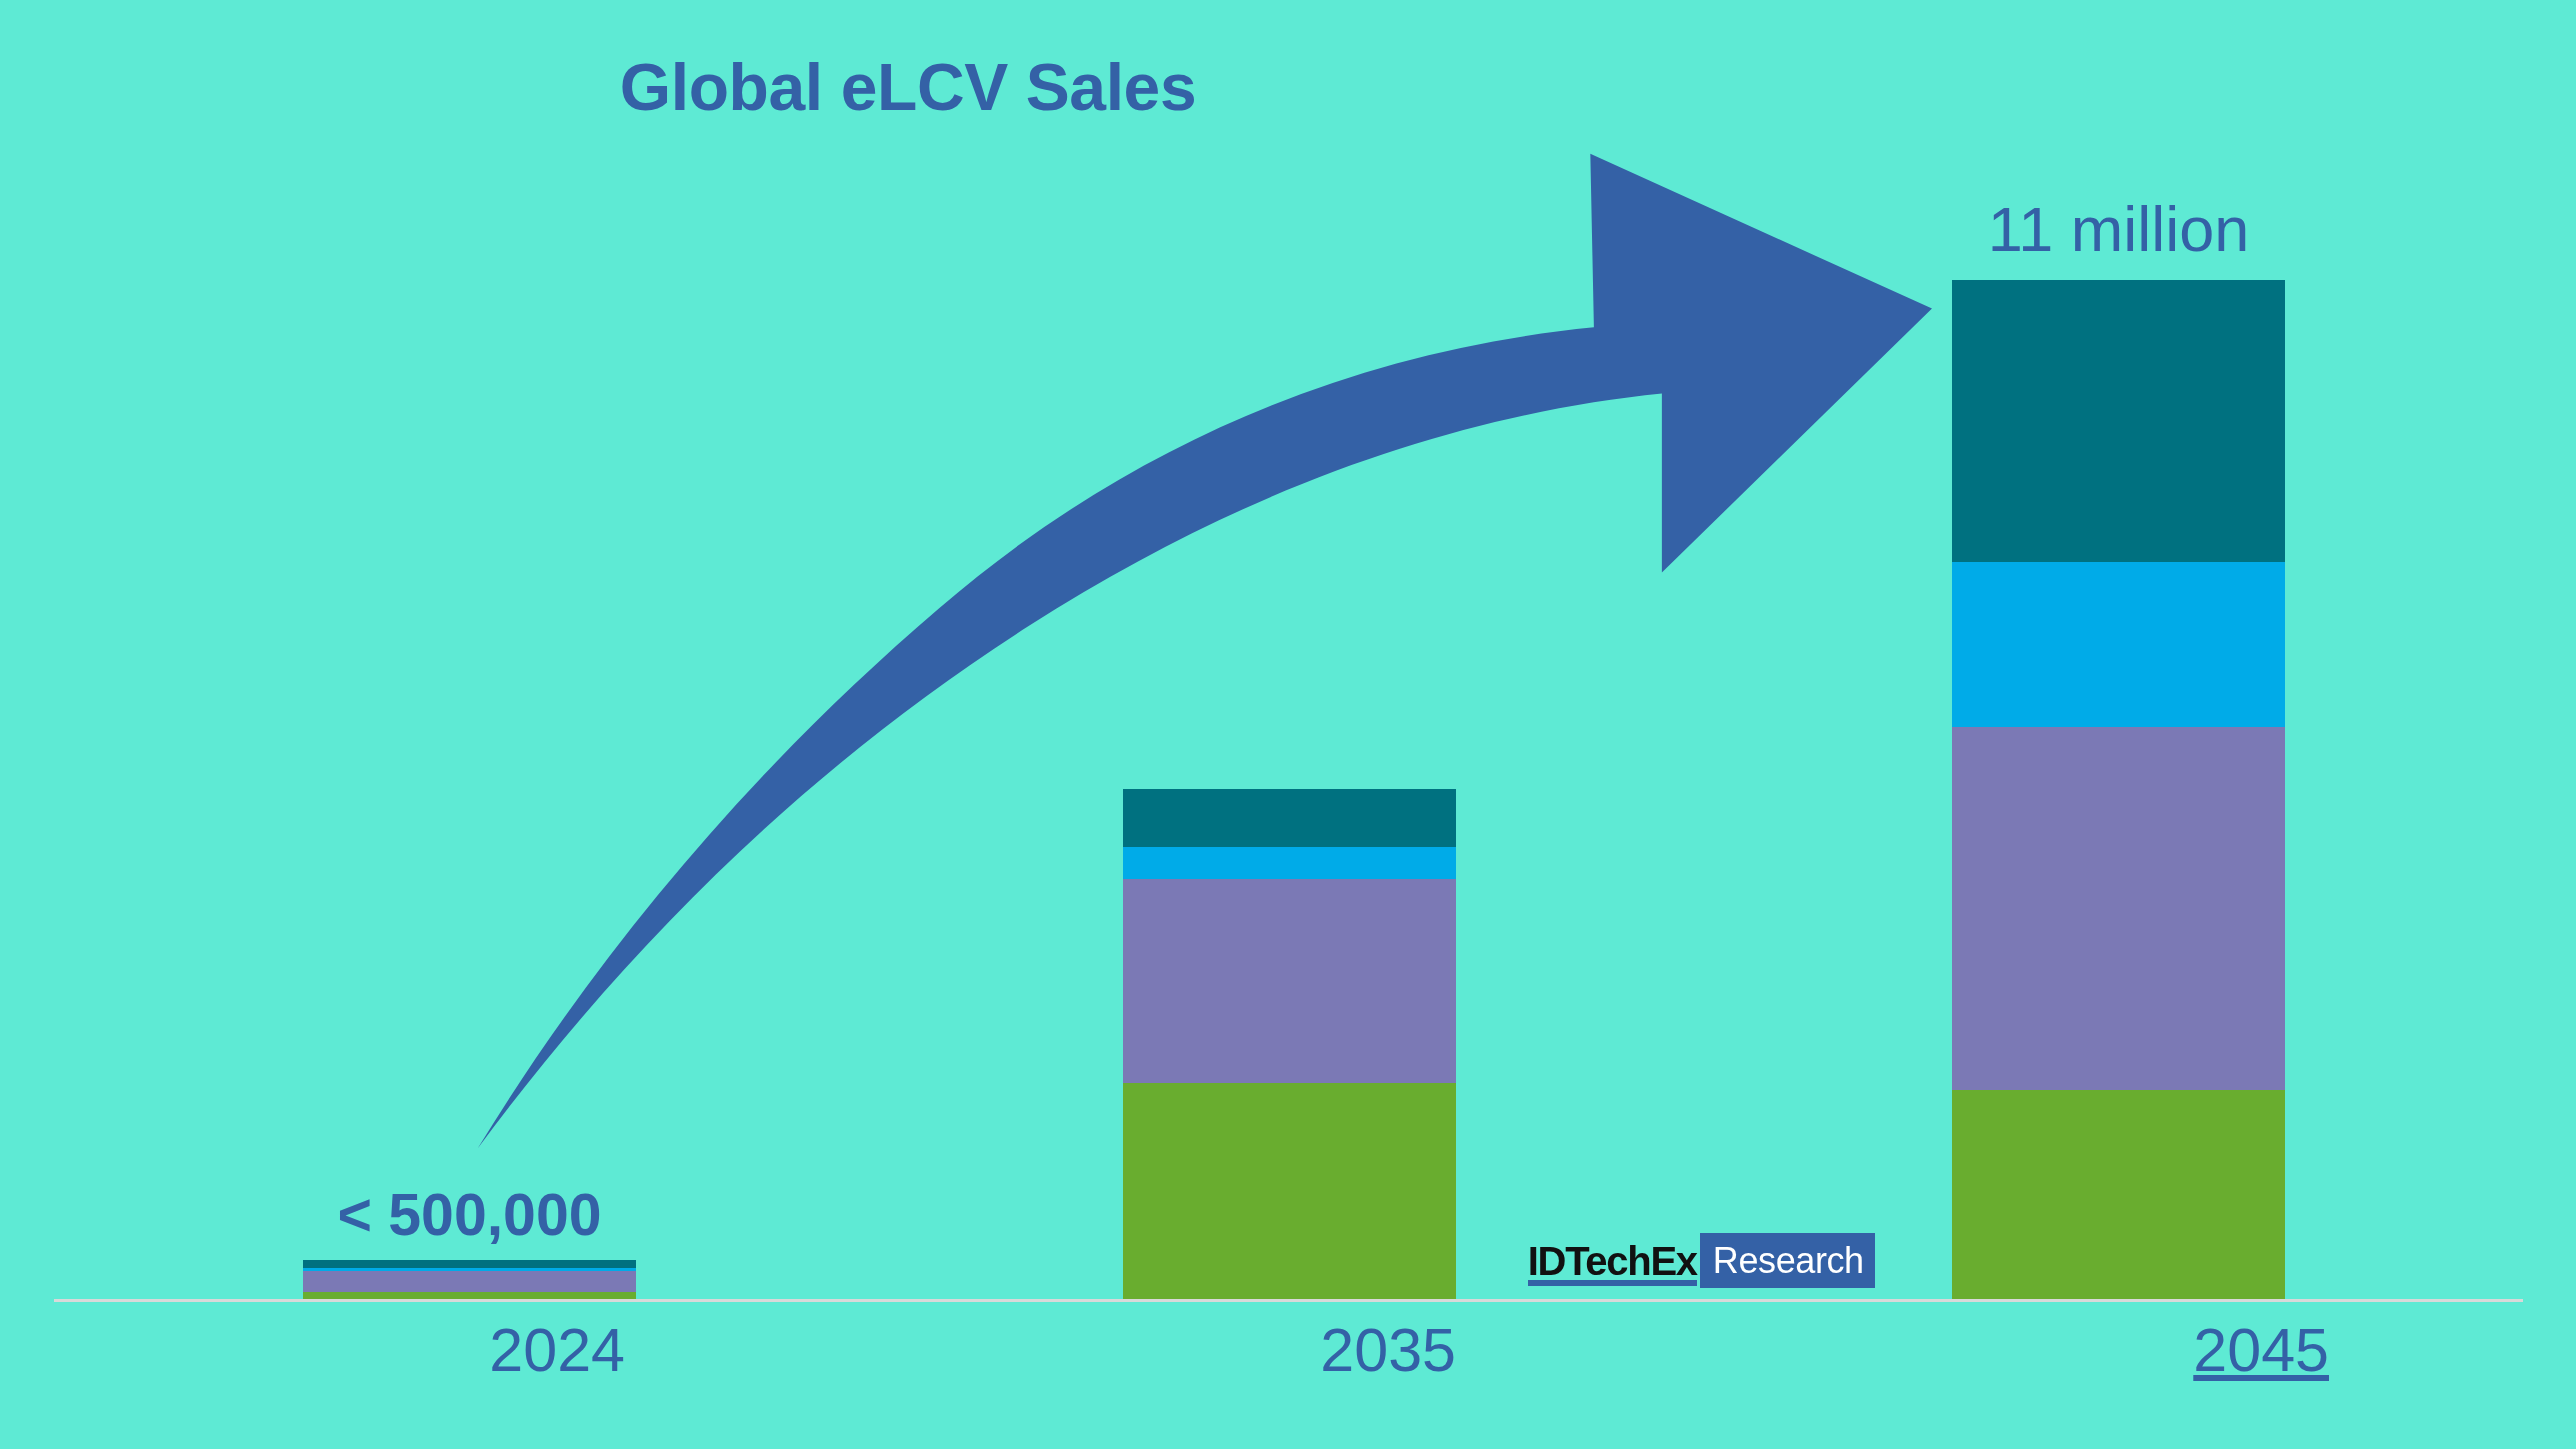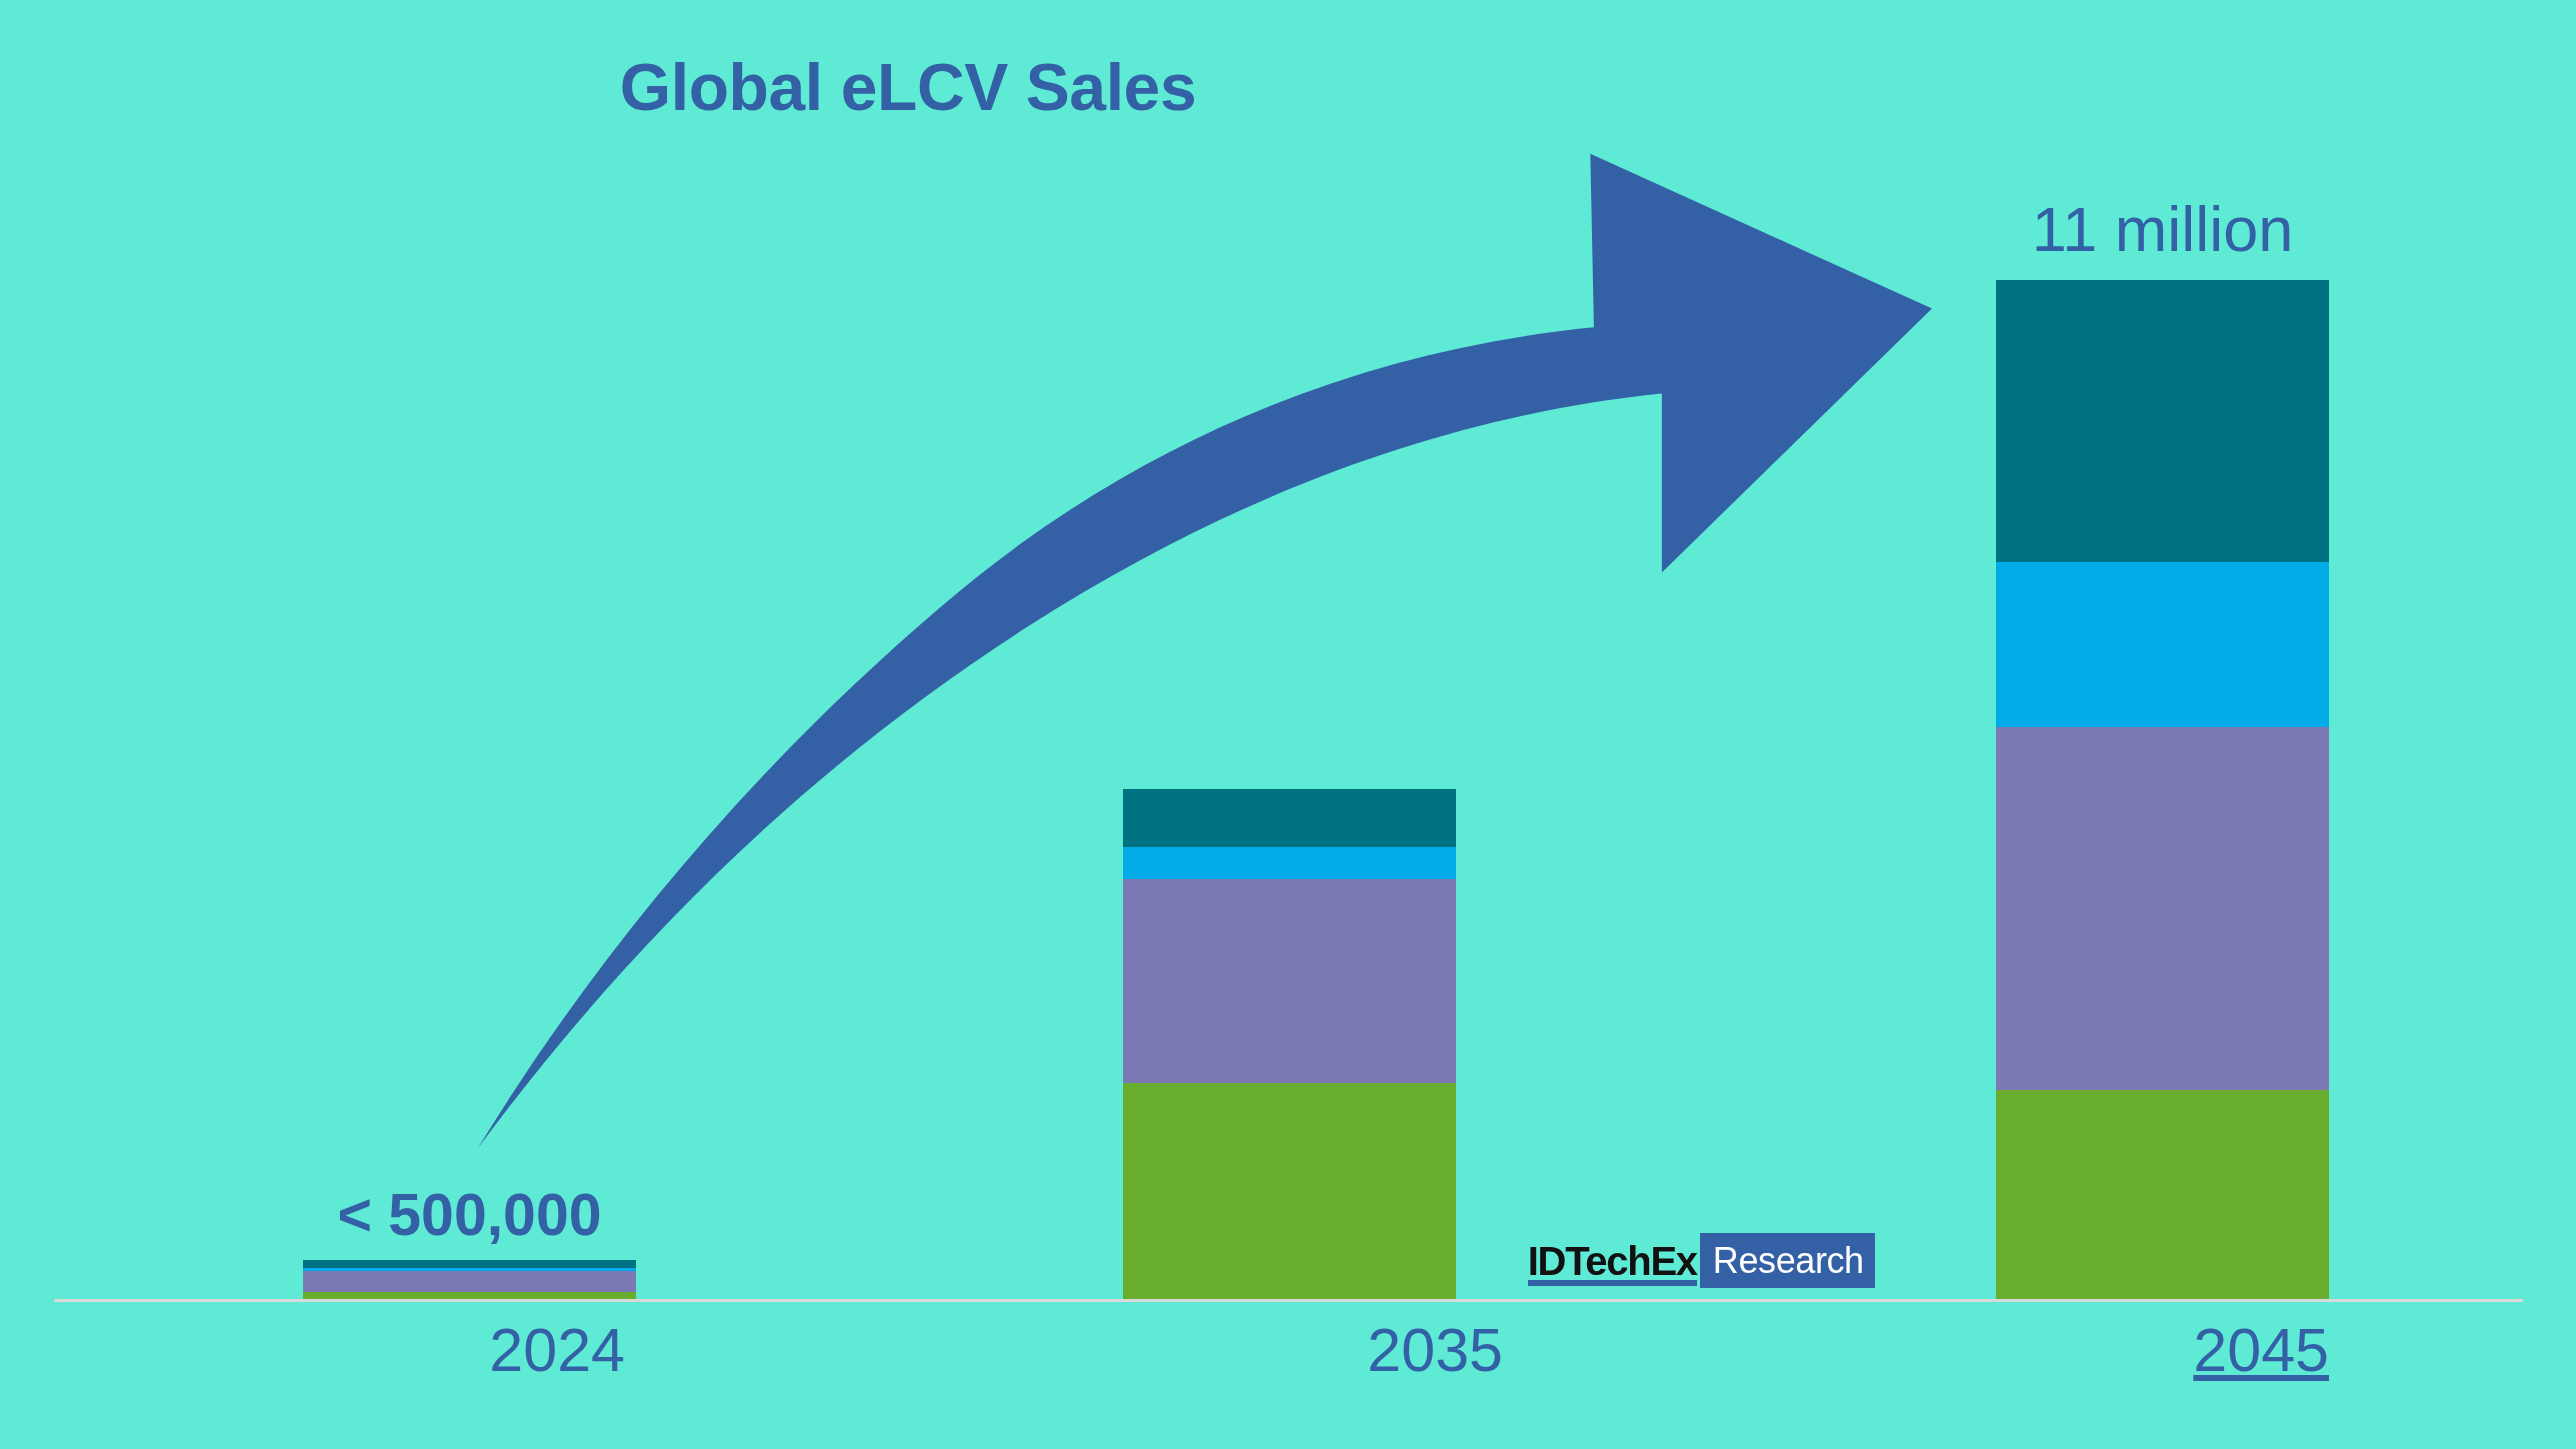--- a/index.html
+++ b/index.html
@@ -182,23 +182,23 @@
 
     <div class="bar-group" style="left:1123px; width:333px; height:1148px;">
       <div class="bar-value-label" style="bottom:528px; font-size:59px;"></div>
       <div class="bar" style="height:511px;">
         <span class="seg" style="height:58px;  background:#007180;"></span>
         <span class="seg" style="height:32px;  background:#00abe8;"></span>
         <span class="seg" style="height:204px; background:#7b79b5;"></span>
         <span class="seg" style="height:216px; background:#69ad2f;"></span>
       </div>
     </div>
-    <div class="cat-label" style="left:1170px; width:333px;">2035</div>
-
-    <div class="bar-group" style="left:1952px; width:333px; height:1148px;margin-left:44px;">
+    <div class="cat-label" style="left:1123px; width:333px;">2035</div>
+
+    <div class="bar-group" style="left:1952px; width:333px; height:1148px;">
       <div class="bar-value-label" style="bottom:1038px; font-size:63px;">11 million</div>
       <div class="bar" style="height:1019px;">
         <span class="seg" style="height:282px; background:#007180;"></span>
         <span class="seg" style="height:165px; background:#00abe8;"></span>
         <span class="seg" style="height:363px; background:#7b79b5;"></span>
         <span class="seg" style="height:209px; background:#69ad2f;"></span>
       </div>
     </div>
     <div class="cat-label" style="left:1996px; width:333px;text-decoration:underline;">2045</div>
 

